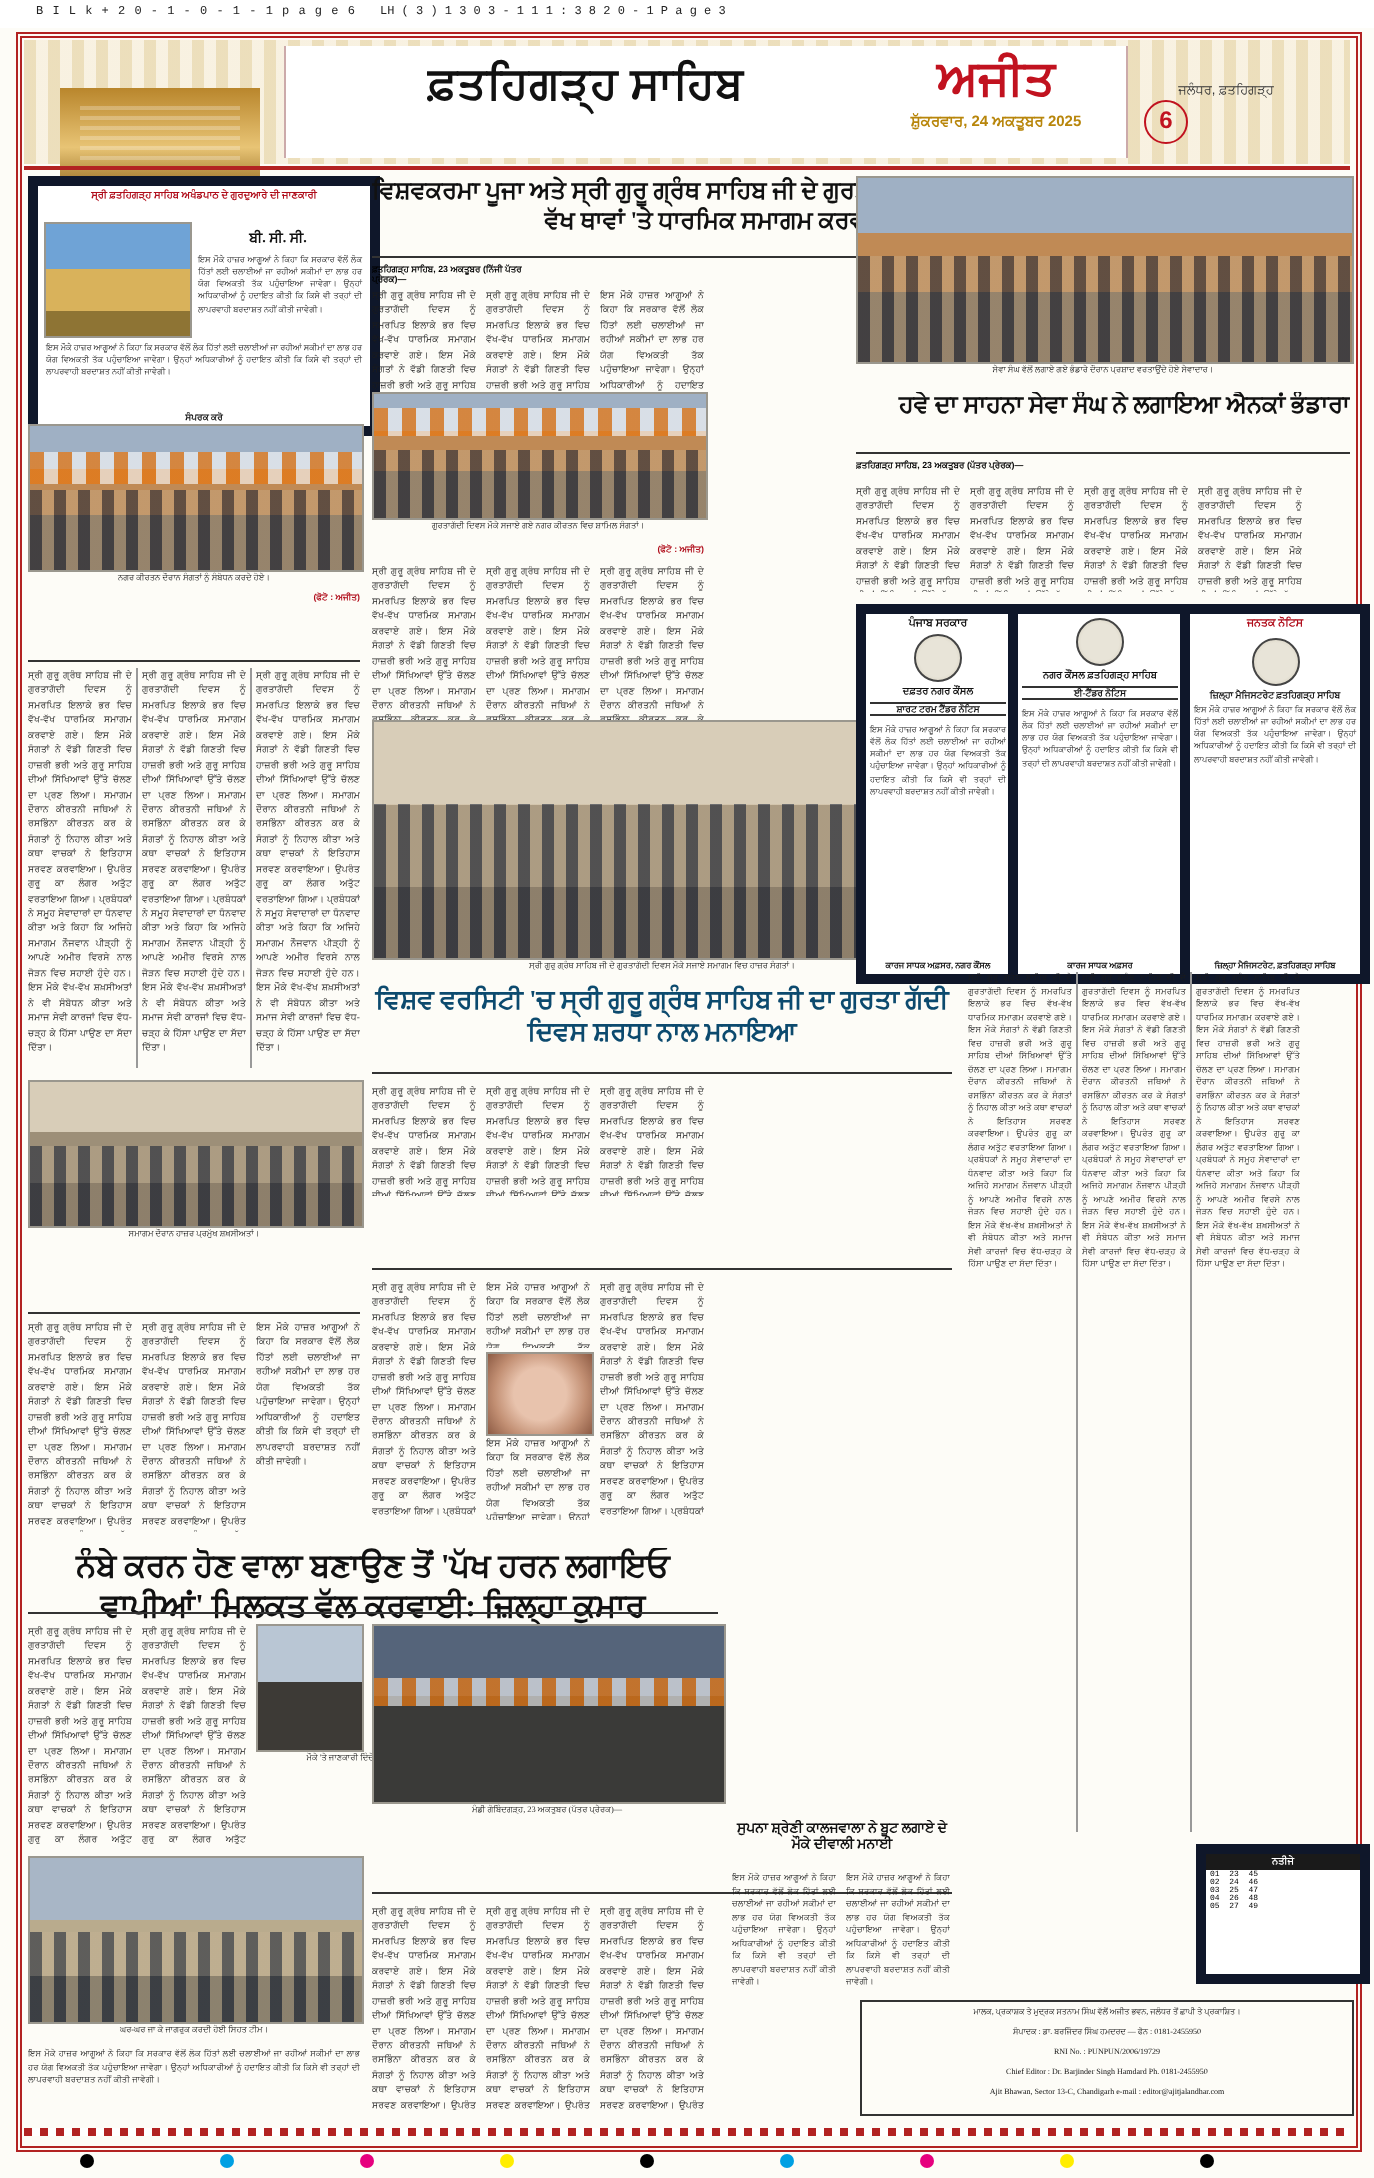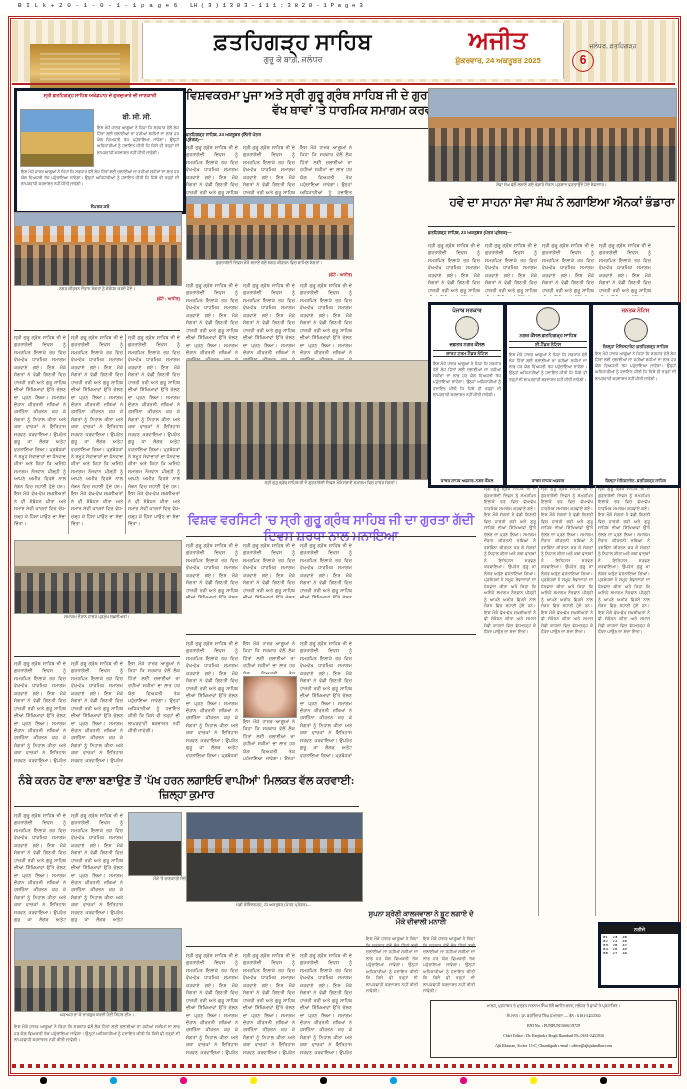--- a/index.html
+++ b/index.html
@@ -34,21 +34,21 @@
   .pagenum{position:absolute;left:560px;top:30px;width:20px;height:20px;border:1.5px solid #c1121f;border-radius:50%;
      text-align:center;line-height:18px;font-size:12px;font-weight:bold;color:#c1121f;}
   .logo-dome{position:absolute;left:18px;top:24px;width:100px;height:54px;
     background:linear-gradient(#b9862c,#e8c475 55%,#8d6219);}
   .logo-dome:after{content:"";position:absolute;left:10px;top:8px;width:80px;height:38px;
     background:repeating-linear-gradient(0deg,rgba(255,255,255,.25) 0 2px,transparent 2px 5px);}
 
   
   .blk{position:absolute;overflow:hidden;}
   .hl{font-family:"Liberation Serif",serif;font-weight:bold;color:#111;line-height:1.15;}
-  .hl.red{color:#8b5cf6;margin-top:20px;}
+  .hl.red{color:#0c4a6e;}
   .rule{border-top:1px solid #333;}
   .vrule{position:absolute;width:0;border-left:1px solid #999;}
   .txt{font-size:4.6px;line-height:1.62;color:#1c1c1c;text-align:justify;
        font-family:"Liberation Serif",serif; letter-spacing:.1px;}
   .txt.small{font-size:4.2px;line-height:1.55;}
   .cap{font-size:4.2px;color:#222;text-align:center;font-family:"Liberation Serif",serif;}
   .byline{font-size:4.4px;color:#000;font-weight:bold;}
   
   .photo{position:absolute;background:#c9c6bd;overflow:hidden;border:.5px solid #9a978e;}
   .ph-crowd{background:linear-gradient(180deg,#9fb0c4 0 30%,#c08a55 30% 62%,#7c6a55 62% 100%);}
@@ -57,21 +57,21 @@
   .ph-portrait{background:linear-gradient(180deg,#b9c6d4 0 45%,#3d3a36 45% 100%);}
   .ph-dark{background:linear-gradient(180deg,#55647a 0 40%,#3a3a38 40% 100%);}
   .ph-street{background:linear-gradient(180deg,#a8b6c6 0 38%,#b9ab8d 38% 72%,#6c6759 72% 100%);}
   .ph-ear{background:radial-gradient(circle at 50% 50%,#e8c3ad 0 40%,#c28f73 70%,#8d5b44 100%);}
   .photo .ppl{position:absolute;bottom:0;width:100%;height:55%;
     background:repeating-linear-gradient(90deg,rgba(20,30,50,.55) 0 6px,rgba(200,180,150,.35) 6px 12px);}
   .photo .turb{position:absolute;top:18%;left:0;width:100%;height:22%;
     background:repeating-linear-gradient(90deg,rgba(230,120,20,.75) 0 7px,rgba(255,255,255,.6) 7px 14px);}
 
   
-  .adbox{position:absolute;background:#fff;border:3px solid #0f172a;overflow:hidden;}
+  .adbox{position:absolute;background:#fff;border:5px solid #0f172a;overflow:hidden;}
   .adbox .adtitle{text-align:center;font-weight:bold;font-family:"Liberation Serif",serif;color:#111;}
   .adbox .adtxt{font-size:4.1px;line-height:1.5;color:#222;text-align:justify;font-family:"Liberation Serif",serif;}
   .tender-seal{width:22px;height:22px;border-radius:50%;border:1px solid #444;margin:2px auto;
      background:radial-gradient(circle,#e8e4d8 0 60%,#cfc8b4 100%);}
   .footer{position:absolute;left:0;width:100%;text-align:center;font-size:4px;color:#111;font-family:"Liberation Serif",serif;}
   .boxhead{background:#1a1a1a;color:#fff;text-align:center;font-size:5px;padding:1px 0;font-weight:bold;}
 </style>
 </head>
 <body>
 
@@ -84,21 +84,20 @@
 
   <div class="frame"></div>
   <div class="frame2"></div>
 
   <div class="masthead">
     <div class="mast-orn"></div>
     <div class="logo-dome"></div>
     <div class="mast-center">
       <div class="mast-title">ਫ਼ਤਹਿਗੜ੍ਹ ਸਾਹਿਬ</div>
       <div class="mast-ajit">ਅਜੀਤ</div>
-      <div class="mast-sub">ਗੁਰੂ ਕੇ ਬਾਗ਼, ਜਲੰਧਰ</div>
       <div class="mast-date">ਸ਼ੁੱਕਰਵਾਰ, 24 ਅਕਤੂਬਰ 2025</div>
     </div>
     <div class="mast-edition">ਜਲੰਧਰ, ਫ਼ਤਹਿਗੜ੍ਹ</div>
     <div class="pagenum">6</div>
   </div>
   <div style="position:absolute;left:12px;top:83px;width:663px;height:2px;background:#b22222;"></div>
 
   <div class="adbox" style="left:14px;top:88px;width:166px;height:120px;">
     <div class="adtitle" style="font-size:5px;padding:2px 3px;color:#b00d1b;">ਸ੍ਰੀ ਫ਼ਤਹਿਗੜ੍ਹ ਸਾਹਿਬ ਅਖੰਡਪਾਠ ਦੇ ਗੁਰਦੁਆਰੇ ਦੀ ਜਾਣਕਾਰੀ</div>
     <div class="photo ph-gold" style="left:3px;top:18px;width:72px;height:56px;position:absolute;"></div>
@@ -125,21 +124,21 @@
 
   <div class="photo ph-indoor" style="left:14px;top:540px;width:166px;height:72px;">
     <div class="ppl"></div>
   </div>
   <div class="cap blk" style="left:14px;top:614px;width:166px;">ਸਮਾਗਮ ਦੌਰਾਨ ਹਾਜ਼ਰ ਪ੍ਰਮੁੱਖ ਸ਼ਖ਼ਸੀਅਤਾਂ।</div>
   <div class="blk rule" style="left:14px;top:656px;width:166px;height:1px;"></div>
   <div class="blk txt" style="left:14px;top:660px;width:52px;height:106px;">ਸ੍ਰੀ ਗੁਰੂ ਗ੍ਰੰਥ ਸਾਹਿਬ ਜੀ ਦੇ ਗੁਰਤਾਗੱਦੀ ਦਿਵਸ ਨੂੰ ਸਮਰਪਿਤ ਇਲਾਕੇ ਭਰ ਵਿਚ ਵੱਖ-ਵੱਖ ਧਾਰਮਿਕ ਸਮਾਗਮ ਕਰਵਾਏ ਗਏ। ਇਸ ਮੌਕੇ ਸੰਗਤਾਂ ਨੇ ਵੱਡੀ ਗਿਣਤੀ ਵਿਚ ਹਾਜ਼ਰੀ ਭਰੀ ਅਤੇ ਗੁਰੂ ਸਾਹਿਬ ਦੀਆਂ ਸਿੱਖਿਆਵਾਂ ਉੱਤੇ ਚੱਲਣ ਦਾ ਪ੍ਰਣ ਲਿਆ। ਸਮਾਗਮ ਦੌਰਾਨ ਕੀਰਤਨੀ ਜਥਿਆਂ ਨੇ ਰਸਭਿੰਨਾ ਕੀਰਤਨ ਕਰ ਕੇ ਸੰਗਤਾਂ ਨੂੰ ਨਿਹਾਲ ਕੀਤਾ ਅਤੇ ਕਥਾ ਵਾਚਕਾਂ ਨੇ ਇਤਿਹਾਸ ਸਰਵਣ ਕਰਵਾਇਆ। ਉਪਰੰਤ ਗੁਰੂ ਕਾ ਲੰਗਰ ਅਤੁੱਟ ਵਰਤਾਇਆ ਗਿਆ। ਪ੍ਰਬੰਧਕਾਂ ਨੇ ਸਮੂਹ ਸੇਵਾਦਾਰਾਂ ਦਾ ਧੰਨਵਾਦ ਕੀਤਾ ਅਤੇ ਕਿਹਾ ਕਿ ਅਜਿਹੇ ਸਮਾਗਮ ਨੌਜਵਾਨ ਪੀੜ੍ਹੀ ਨੂੰ ਆਪਣੇ ਅਮੀਰ ਵਿਰਸੇ ਨਾਲ ਜੋੜਨ ਵਿਚ ਸਹਾਈ ਹੁੰਦੇ ਹਨ। ਇਸ ਮੌਕੇ ਵੱਖ-ਵੱਖ ਸ਼ਖ਼ਸੀਅਤਾਂ ਨੇ ਵੀ ਸੰਬੋਧਨ ਕੀਤਾ ਅਤੇ ਸਮਾਜ ਸੇਵੀ ਕਾਰਜਾਂ ਵਿਚ ਵੱਧ-ਚੜ੍ਹ ਕੇ ਹਿੱਸਾ ਪਾਉਣ ਦਾ ਸੱਦਾ ਦਿੱਤਾ।</div>
   <div class="blk txt" style="left:71px;top:660px;width:52px;height:106px;">ਸ੍ਰੀ ਗੁਰੂ ਗ੍ਰੰਥ ਸਾਹਿਬ ਜੀ ਦੇ ਗੁਰਤਾਗੱਦੀ ਦਿਵਸ ਨੂੰ ਸਮਰਪਿਤ ਇਲਾਕੇ ਭਰ ਵਿਚ ਵੱਖ-ਵੱਖ ਧਾਰਮਿਕ ਸਮਾਗਮ ਕਰਵਾਏ ਗਏ। ਇਸ ਮੌਕੇ ਸੰਗਤਾਂ ਨੇ ਵੱਡੀ ਗਿਣਤੀ ਵਿਚ ਹਾਜ਼ਰੀ ਭਰੀ ਅਤੇ ਗੁਰੂ ਸਾਹਿਬ ਦੀਆਂ ਸਿੱਖਿਆਵਾਂ ਉੱਤੇ ਚੱਲਣ ਦਾ ਪ੍ਰਣ ਲਿਆ। ਸਮਾਗਮ ਦੌਰਾਨ ਕੀਰਤਨੀ ਜਥਿਆਂ ਨੇ ਰਸਭਿੰਨਾ ਕੀਰਤਨ ਕਰ ਕੇ ਸੰਗਤਾਂ ਨੂੰ ਨਿਹਾਲ ਕੀਤਾ ਅਤੇ ਕਥਾ ਵਾਚਕਾਂ ਨੇ ਇਤਿਹਾਸ ਸਰਵਣ ਕਰਵਾਇਆ। ਉਪਰੰਤ ਗੁਰੂ ਕਾ ਲੰਗਰ ਅਤੁੱਟ ਵਰਤਾਇਆ ਗਿਆ। ਪ੍ਰਬੰਧਕਾਂ ਨੇ ਸਮੂਹ ਸੇਵਾਦਾਰਾਂ ਦਾ ਧੰਨਵਾਦ ਕੀਤਾ ਅਤੇ ਕਿਹਾ ਕਿ ਅਜਿਹੇ ਸਮਾਗਮ ਨੌਜਵਾਨ ਪੀੜ੍ਹੀ ਨੂੰ ਆਪਣੇ ਅਮੀਰ ਵਿਰਸੇ ਨਾਲ ਜੋੜਨ ਵਿਚ ਸਹਾਈ ਹੁੰਦੇ ਹਨ। ਇਸ ਮੌਕੇ ਵੱਖ-ਵੱਖ ਸ਼ਖ਼ਸੀਅਤਾਂ ਨੇ ਵੀ ਸੰਬੋਧਨ ਕੀਤਾ ਅਤੇ ਸਮਾਜ ਸੇਵੀ ਕਾਰਜਾਂ ਵਿਚ ਵੱਧ-ਚੜ੍ਹ ਕੇ ਹਿੱਸਾ ਪਾਉਣ ਦਾ ਸੱਦਾ ਦਿੱਤਾ।</div>
   <div class="blk txt" style="left:128px;top:660px;width:52px;height:106px;">ਇਸ ਮੌਕੇ ਹਾਜ਼ਰ ਆਗੂਆਂ ਨੇ ਕਿਹਾ ਕਿ ਸਰਕਾਰ ਵੱਲੋਂ ਲੋਕ ਹਿੱਤਾਂ ਲਈ ਚਲਾਈਆਂ ਜਾ ਰਹੀਆਂ ਸਕੀਮਾਂ ਦਾ ਲਾਭ ਹਰ ਯੋਗ ਵਿਅਕਤੀ ਤੱਕ ਪਹੁੰਚਾਇਆ ਜਾਵੇਗਾ। ਉਨ੍ਹਾਂ ਅਧਿਕਾਰੀਆਂ ਨੂੰ ਹਦਾਇਤ ਕੀਤੀ ਕਿ ਕਿਸੇ ਵੀ ਤਰ੍ਹਾਂ ਦੀ ਲਾਪਰਵਾਹੀ ਬਰਦਾਸ਼ਤ ਨਹੀਂ ਕੀਤੀ ਜਾਵੇਗੀ।</div>
 
-  <div class="blk hl" style="left:14px;top:774px;width:345px;font-size:11px;text-align:center;line-height:1.25;">ਨੰਬੇ ਕਰਨ ਹੋਣ ਵਾਲਾ ਬਣਾਉਣ ਤੋਂ 'ਪੱਖ ਹਰਨ ਲਗਾਇਓ ਵਾਪੀਆਂ' ਮਿਲਕਤ ਵੱਲ ਕਰਵਾਈ: ਜ਼ਿਲ੍ਹਾ ਕੁਮਾਰ</div>
+  <div class="blk hl" style="left:14px;top:774px;width:345px;font-size:16px;text-align:center;line-height:1.25;">ਨੰਬੇ ਕਰਨ ਹੋਣ ਵਾਲਾ ਬਣਾਉਣ ਤੋਂ 'ਪੱਖ ਹਰਨ ਲਗਾਇਓ ਵਾਪੀਆਂ' ਮਿਲਕਤ ਵੱਲ ਕਰਵਾਈ: ਜ਼ਿਲ੍ਹਾ ਕੁਮਾਰ</div>
   <div class="blk rule" style="left:14px;top:806px;width:345px;height:1px;"></div>
 
   <div class="blk txt" style="left:14px;top:812px;width:52px;height:110px;">ਸ੍ਰੀ ਗੁਰੂ ਗ੍ਰੰਥ ਸਾਹਿਬ ਜੀ ਦੇ ਗੁਰਤਾਗੱਦੀ ਦਿਵਸ ਨੂੰ ਸਮਰਪਿਤ ਇਲਾਕੇ ਭਰ ਵਿਚ ਵੱਖ-ਵੱਖ ਧਾਰਮਿਕ ਸਮਾਗਮ ਕਰਵਾਏ ਗਏ। ਇਸ ਮੌਕੇ ਸੰਗਤਾਂ ਨੇ ਵੱਡੀ ਗਿਣਤੀ ਵਿਚ ਹਾਜ਼ਰੀ ਭਰੀ ਅਤੇ ਗੁਰੂ ਸਾਹਿਬ ਦੀਆਂ ਸਿੱਖਿਆਵਾਂ ਉੱਤੇ ਚੱਲਣ ਦਾ ਪ੍ਰਣ ਲਿਆ। ਸਮਾਗਮ ਦੌਰਾਨ ਕੀਰਤਨੀ ਜਥਿਆਂ ਨੇ ਰਸਭਿੰਨਾ ਕੀਰਤਨ ਕਰ ਕੇ ਸੰਗਤਾਂ ਨੂੰ ਨਿਹਾਲ ਕੀਤਾ ਅਤੇ ਕਥਾ ਵਾਚਕਾਂ ਨੇ ਇਤਿਹਾਸ ਸਰਵਣ ਕਰਵਾਇਆ। ਉਪਰੰਤ ਗੁਰੂ ਕਾ ਲੰਗਰ ਅਤੁੱਟ ਵਰਤਾਇਆ ਗਿਆ। ਪ੍ਰਬੰਧਕਾਂ ਨੇ ਸਮੂਹ ਸੇਵਾਦਾਰਾਂ ਦਾ ਧੰਨਵਾਦ ਕੀਤਾ ਅਤੇ ਕਿਹਾ ਕਿ ਅਜਿਹੇ ਸਮਾਗਮ ਨੌਜਵਾਨ ਪੀੜ੍ਹੀ ਨੂੰ ਆਪਣੇ ਅਮੀਰ ਵਿਰਸੇ ਨਾਲ ਜੋੜਨ ਵਿਚ ਸਹਾਈ ਹੁੰਦੇ ਹਨ। ਇਸ ਮੌਕੇ ਵੱਖ-ਵੱਖ ਸ਼ਖ਼ਸੀਅਤਾਂ ਨੇ ਵੀ ਸੰਬੋਧਨ ਕੀਤਾ ਅਤੇ ਸਮਾਜ ਸੇਵੀ ਕਾਰਜਾਂ ਵਿਚ ਵੱਧ-ਚੜ੍ਹ ਕੇ ਹਿੱਸਾ ਪਾਉਣ ਦਾ ਸੱਦਾ ਦਿੱਤਾ।</div>
   <div class="blk txt" style="left:71px;top:812px;width:52px;height:110px;">ਸ੍ਰੀ ਗੁਰੂ ਗ੍ਰੰਥ ਸਾਹਿਬ ਜੀ ਦੇ ਗੁਰਤਾਗੱਦੀ ਦਿਵਸ ਨੂੰ ਸਮਰਪਿਤ ਇਲਾਕੇ ਭਰ ਵਿਚ ਵੱਖ-ਵੱਖ ਧਾਰਮਿਕ ਸਮਾਗਮ ਕਰਵਾਏ ਗਏ। ਇਸ ਮੌਕੇ ਸੰਗਤਾਂ ਨੇ ਵੱਡੀ ਗਿਣਤੀ ਵਿਚ ਹਾਜ਼ਰੀ ਭਰੀ ਅਤੇ ਗੁਰੂ ਸਾਹਿਬ ਦੀਆਂ ਸਿੱਖਿਆਵਾਂ ਉੱਤੇ ਚੱਲਣ ਦਾ ਪ੍ਰਣ ਲਿਆ। ਸਮਾਗਮ ਦੌਰਾਨ ਕੀਰਤਨੀ ਜਥਿਆਂ ਨੇ ਰਸਭਿੰਨਾ ਕੀਰਤਨ ਕਰ ਕੇ ਸੰਗਤਾਂ ਨੂੰ ਨਿਹਾਲ ਕੀਤਾ ਅਤੇ ਕਥਾ ਵਾਚਕਾਂ ਨੇ ਇਤਿਹਾਸ ਸਰਵਣ ਕਰਵਾਇਆ। ਉਪਰੰਤ ਗੁਰੂ ਕਾ ਲੰਗਰ ਅਤੁੱਟ ਵਰਤਾਇਆ ਗਿਆ। ਪ੍ਰਬੰਧਕਾਂ ਨੇ ਸਮੂਹ ਸੇਵਾਦਾਰਾਂ ਦਾ ਧੰਨਵਾਦ ਕੀਤਾ ਅਤੇ ਕਿਹਾ ਕਿ ਅਜਿਹੇ ਸਮਾਗਮ ਨੌਜਵਾਨ ਪੀੜ੍ਹੀ ਨੂੰ ਆਪਣੇ ਅਮੀਰ ਵਿਰਸੇ ਨਾਲ ਜੋੜਨ ਵਿਚ ਸਹਾਈ ਹੁੰਦੇ ਹਨ। ਇਸ ਮੌਕੇ ਵੱਖ-ਵੱਖ ਸ਼ਖ਼ਸੀਅਤਾਂ ਨੇ ਵੀ ਸੰਬੋਧਨ ਕੀਤਾ ਅਤੇ ਸਮਾਜ ਸੇਵੀ ਕਾਰਜਾਂ ਵਿਚ ਵੱਧ-ਚੜ੍ਹ ਕੇ ਹਿੱਸਾ ਪਾਉਣ ਦਾ ਸੱਦਾ ਦਿੱਤਾ।</div>
   <div class="photo ph-portrait" style="left:128px;top:812px;width:52px;height:62px;"></div>
   <div class="photo ph-portrait" style="left:186px;top:812px;width:52px;height:62px;"></div>
   <div class="cap blk" style="left:128px;top:876px;width:110px;">ਮੌਕੇ 'ਤੇ ਜਾਣਕਾਰੀ ਦਿੰਦੇ ਹੋਏ ਅਧਿਕਾਰੀ।</div>
 
   <div class="photo ph-street" style="left:14px;top:928px;width:166px;height:82px;">
     <div class="ppl"></div>

